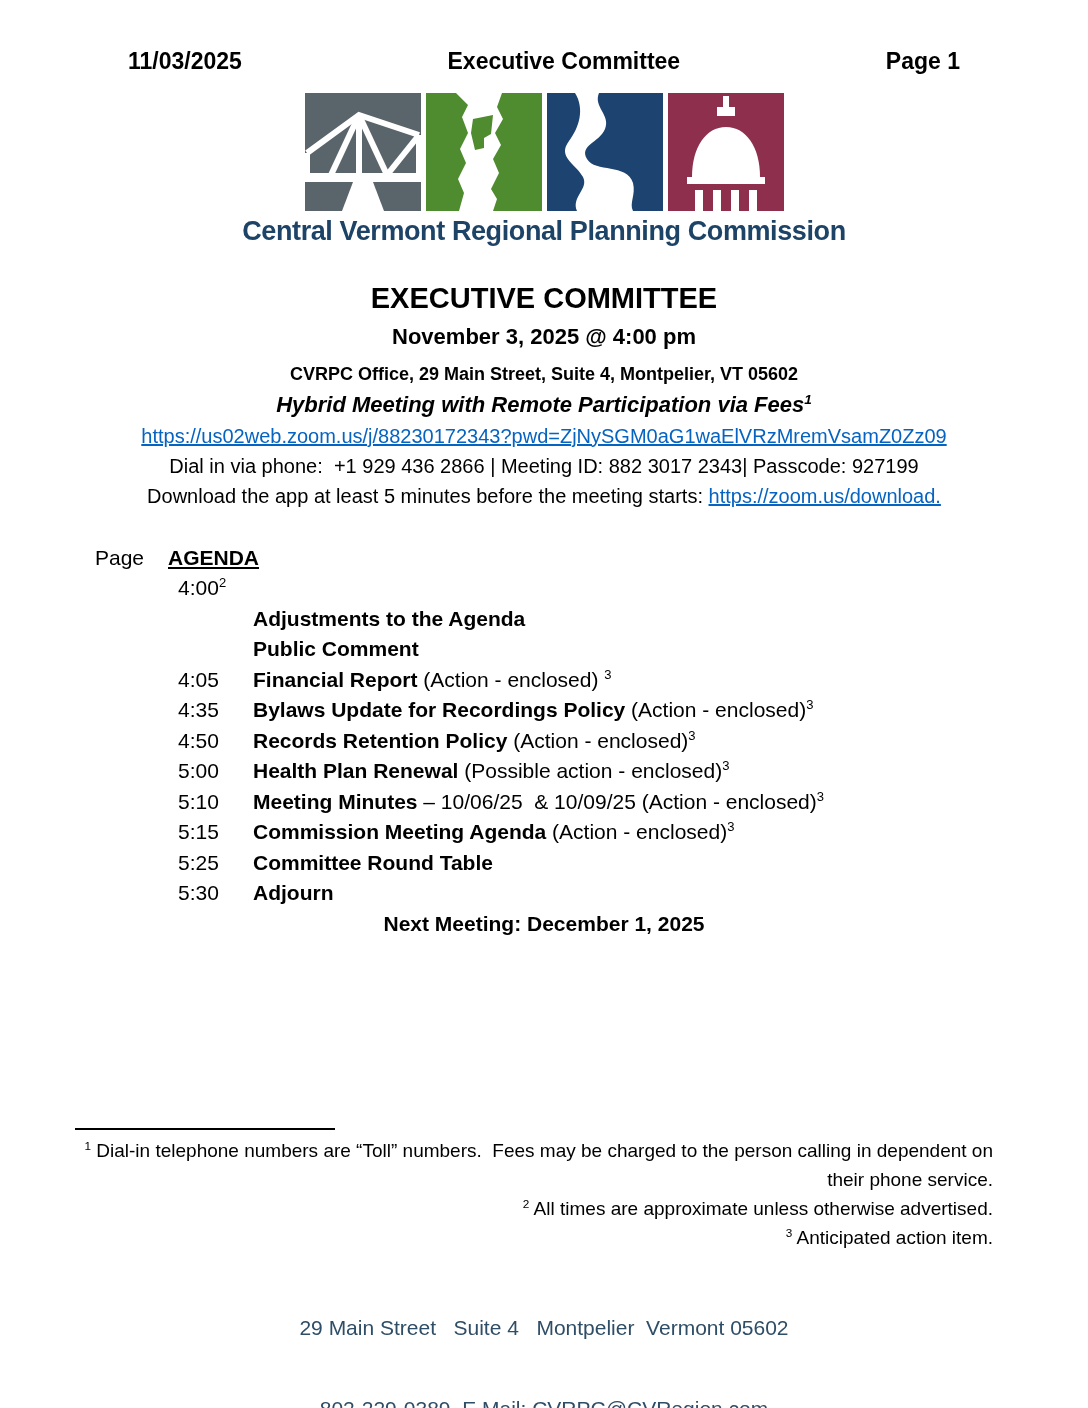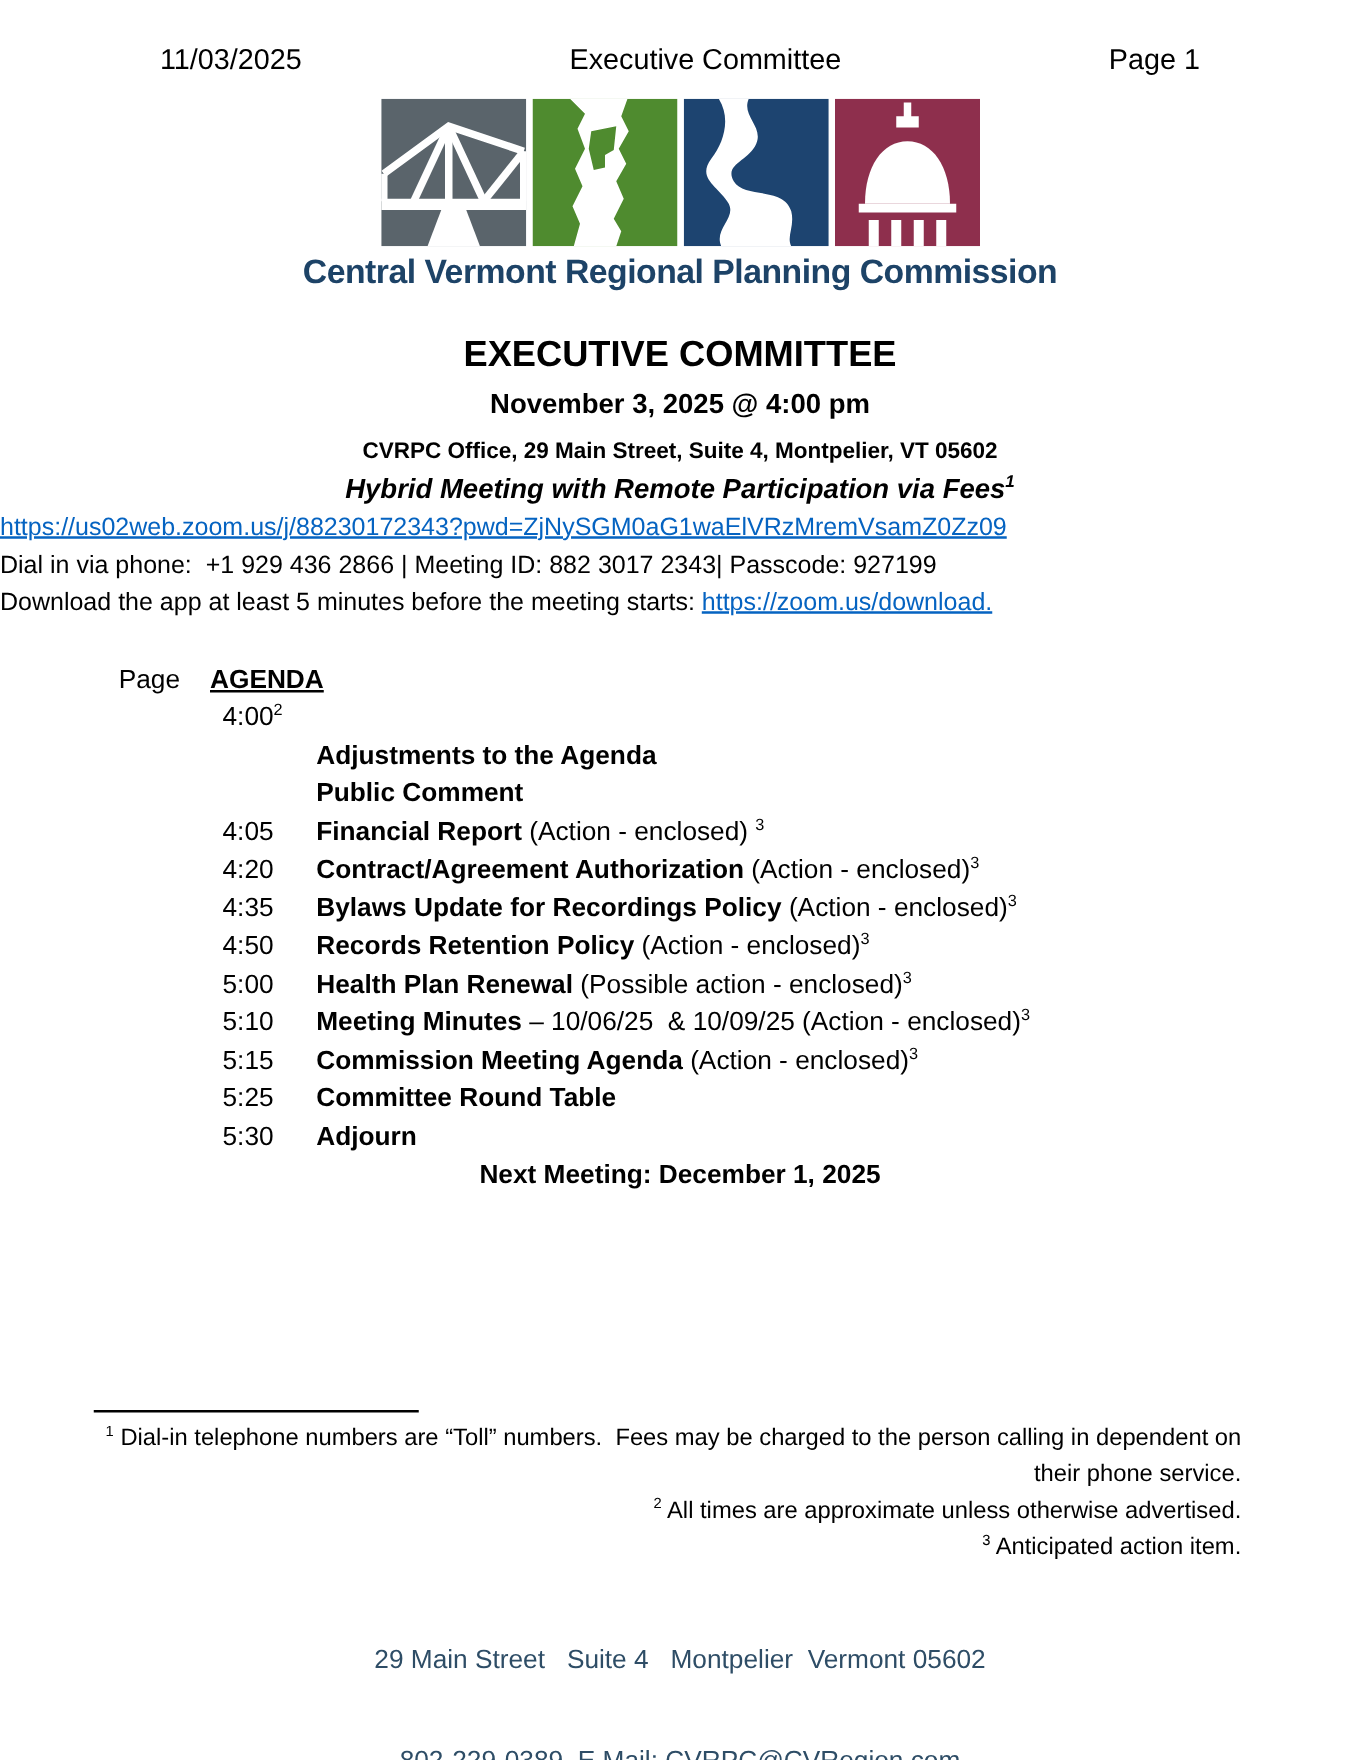--- a/index.html
+++ b/index.html
@@ -11,22 +11,22 @@
     background:#ffffff;
     font-family:"Liberation Sans","DejaVu Sans",sans-serif;
     color:#000;
     overflow:hidden;
   }
   sup { font-size:0.62em; line-height:0; vertical-align:super; }
 
   
   .run-header {
     display:flex; justify-content:space-between; align-items:baseline;
-    padding:34px 128px 0 128px;
-    font-size:23px; font-weight:normal;
+    padding:48px 128px 0 128px;
+    font-size:23px; font-weight:bold;
   }
 
   
   .logo-block { margin-top:18px; text-align:center; }
   .logo-tiles { display:flex; justify-content:center; gap:5px; }
   .logo-tiles svg { width:116px; height:118px; display:block; }
   .f-gray   { fill:var(--tile-gray,#5a646b); }
   .f-green  { fill:var(--tile-green,#4f8b2f); }
   .f-blue   { fill:var(--tile-blue,#1d4470); }
   .f-maroon { fill:var(--tile-maroon,#8e2f4d); }
@@ -37,21 +37,21 @@
     line-height:32px;
   }
 
   
   .title-block { text-align:center; }
   .t-committee { margin-top:34px; font-size:29px; font-weight:bold; line-height:34px; }
   .t-datetime  { margin-top:6px;  font-size:22px; font-weight:bold; line-height:32px; }
   .t-location  { margin-top:8px;  font-size:18px; font-weight:bold; line-height:27px; }
   .t-format    { margin-top:3px;  font-size:22px; font-weight:bold; font-style:italic; line-height:27px; }
 
-  .zoom-block { text-align:left; font-size:20px; line-height:27px; }
+  .zoom-block { text-align:center; font-size:20px; line-height:27px; }
   .zoom-link-line { margin-top:5px; }
   .zoom-block .row { margin-top:3px; white-space:pre-wrap; }
   a.link { color:var(--link-blue,#0563c1); text-decoration:underline; cursor:pointer; }
 
   
   .agenda-head {
     margin:34px 0 2px 95px;
     display:grid; grid-template-columns:73px auto; align-items:baseline;
     font-size:21px; line-height:27px;
   }
@@ -173,25 +173,20 @@
         <span class="col-time"><span></span><sup></sup></span>
         <span class="col-title"><span class="t">Public Comment</span><span class="s"></span><sup></sup></span>
       </div>
 
       <div class="agenda-row">
         <span class="col-page"></span>
         <span class="col-time"><span>4:05</span><sup></sup></span>
         <span class="col-title"><span class="t">Financial Report</span><span class="s"> (Action - enclosed) </span><sup>3</sup></span>
       </div>
 
-      <div class="agenda-row">
-        <span class="col-page"></span>
-        <span class="col-time"><span>4:20</span><sup></sup></span>
-        <span class="col-title"><span class="t">Contract/Agreement Authorization</span><span class="s"> (Action - enclosed)</span><sup>3</sup></span>
-      </div>
 
       <div class="agenda-row">
         <span class="col-page"></span>
         <span class="col-time"><span>4:35</span><sup></sup></span>
         <span class="col-title"><span class="t">Bylaws Update for Recordings Policy</span><span class="s"> (Action - enclosed)</span><sup>3</sup></span>
       </div>
 
       <div class="agenda-row">
         <span class="col-page"></span>
         <span class="col-time"><span>4:50</span><sup></sup></span>

